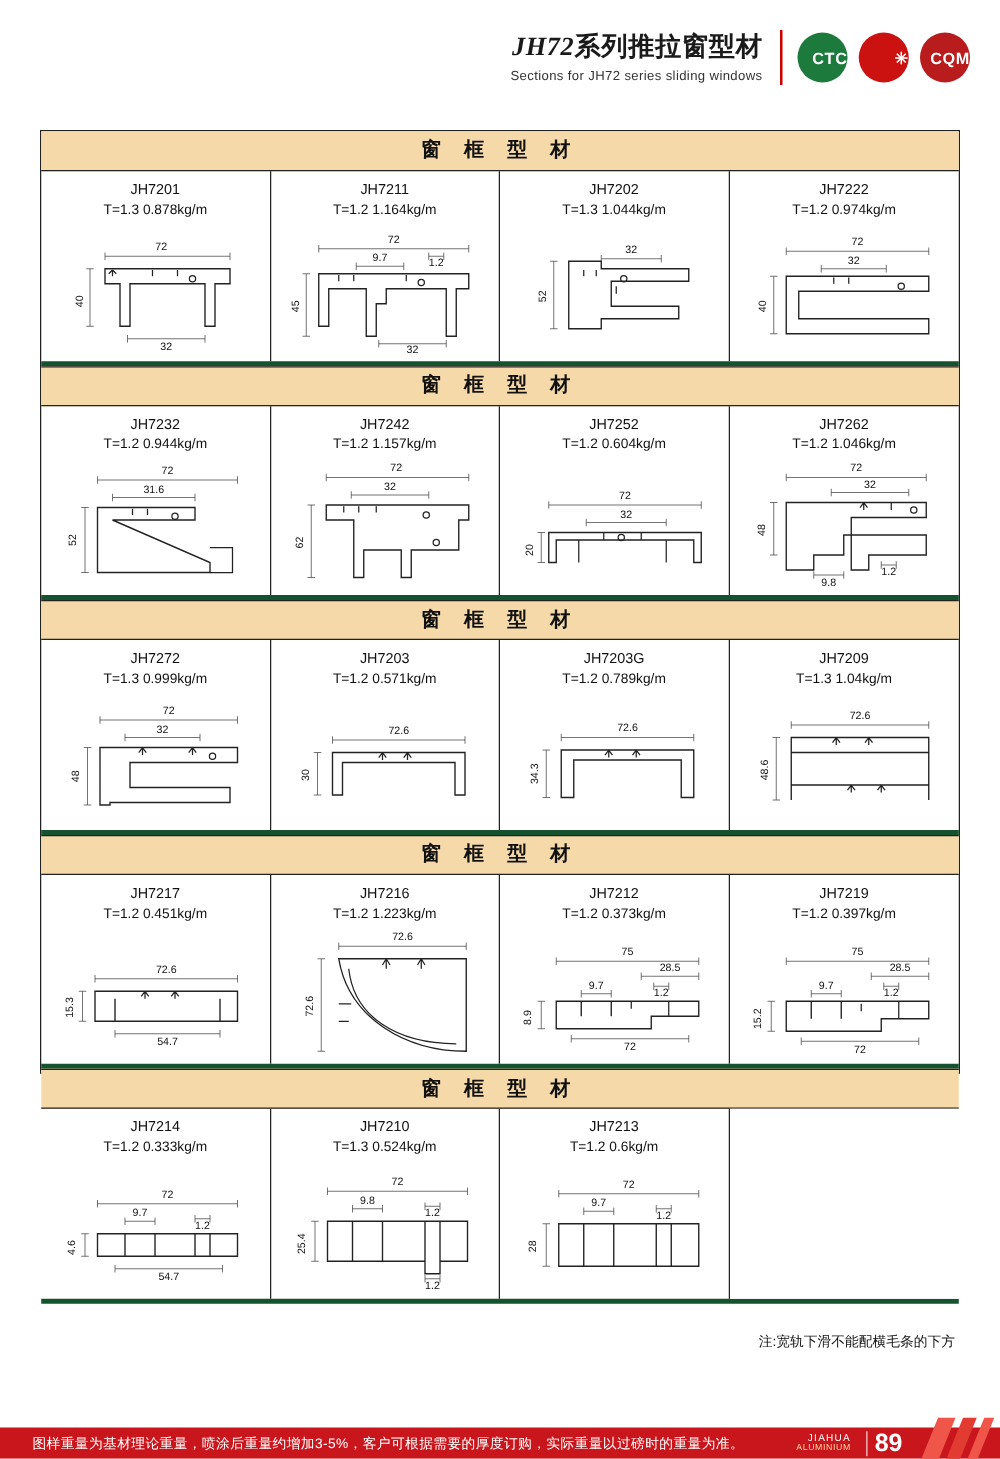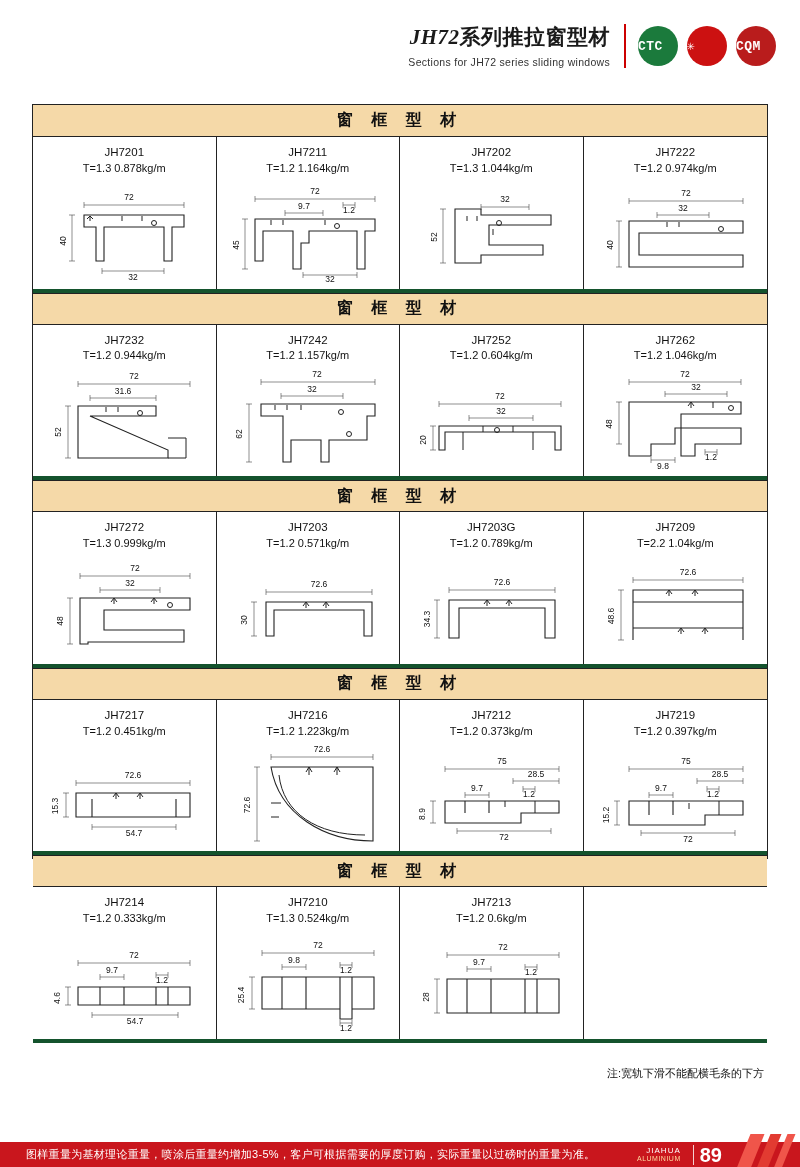--- a/index.html
+++ b/index.html
@@ -46,25 +46,24 @@
   }
   .header-divider {
     width: 2px;
     height: 44px;
     background: #c00;
     margin: 0 12px 0 0;
   }
   .logos { display:flex; align-items:center; gap:9px; }
   .logo {
     width: 40px; height: 40px; border-radius: 50%;
-    display:flex; align-items:center; justify-content:flex-start;
+    display:flex; align-items:center; justify-content:flex-end;
     font-size: 8px; font-weight:bold; color:#fff;
     line-height: 1;
     text-align:center;
-    font-family:Liberation Mono, monospace;
   }
   .logo.green { background:#1b7a3c; }
   .logo.red1 { background:#cc1111; }
   .logo.red2 { background:#b91c1c; }
   .logo span.big { font-size: 13px; letter-spacing:0.5px; }
 
   
   .sheet {
     position: absolute;
     left: 32px; top: 104px;
@@ -401,21 +400,21 @@
           <text class="dimtxt" x="19" y="59" text-anchor="middle" transform="rotate(-90 19 59)">34.3</text>
           <path class="prof" d="M38 40 H144 V78 H134 V48 H48 V78 H38 Z"></path>
           <path class="ln" d="M76 46 l0 -6 M76 40 l-3 4 M76 40 l3 4"></path>
           <path class="ln" d="M98 46 l0 -6 M98 40 l-3 4 M98 40 l3 4"></path>
         </svg>
       </div>
     </div>
 
     <div class="cell">
       <div class="code">JH7209</div>
-      <div class="spec">T=2.2   1.04kg/m</div>
+      <div class="spec">T=1.3   1.04kg/m</div>
       <div class="fig">
         <svg width="160" height="100" viewBox="0 0 160 100">
           <path class="dim" d="M38 22 H148 M38 19 V25 M148 19 V25"></path>
           <text class="dimtxt" x="93" y="17" text-anchor="middle">72.6</text>
           <path class="dim" d="M26 32 V82 M23 32 H29 M23 82 H29"></path>
           <text class="dimtxt" x="19" y="58" text-anchor="middle" transform="rotate(-90 19 58)">48.6</text>
           <path class="prof" d="M38 32 H148 V44 H38 Z M38 44 V82 M148 44 V82 M38 70 H148"></path>
           <path class="ln" d="M74 38 l0 -6 M74 32 l-3 4 M74 32 l3 4"></path>
           <path class="ln" d="M100 38 l0 -6 M100 32 l-3 4 M100 32 l3 4"></path>
           <path class="ln" d="M86 76 l0 -6 M86 70 l-3 4 M86 70 l3 4"></path>

